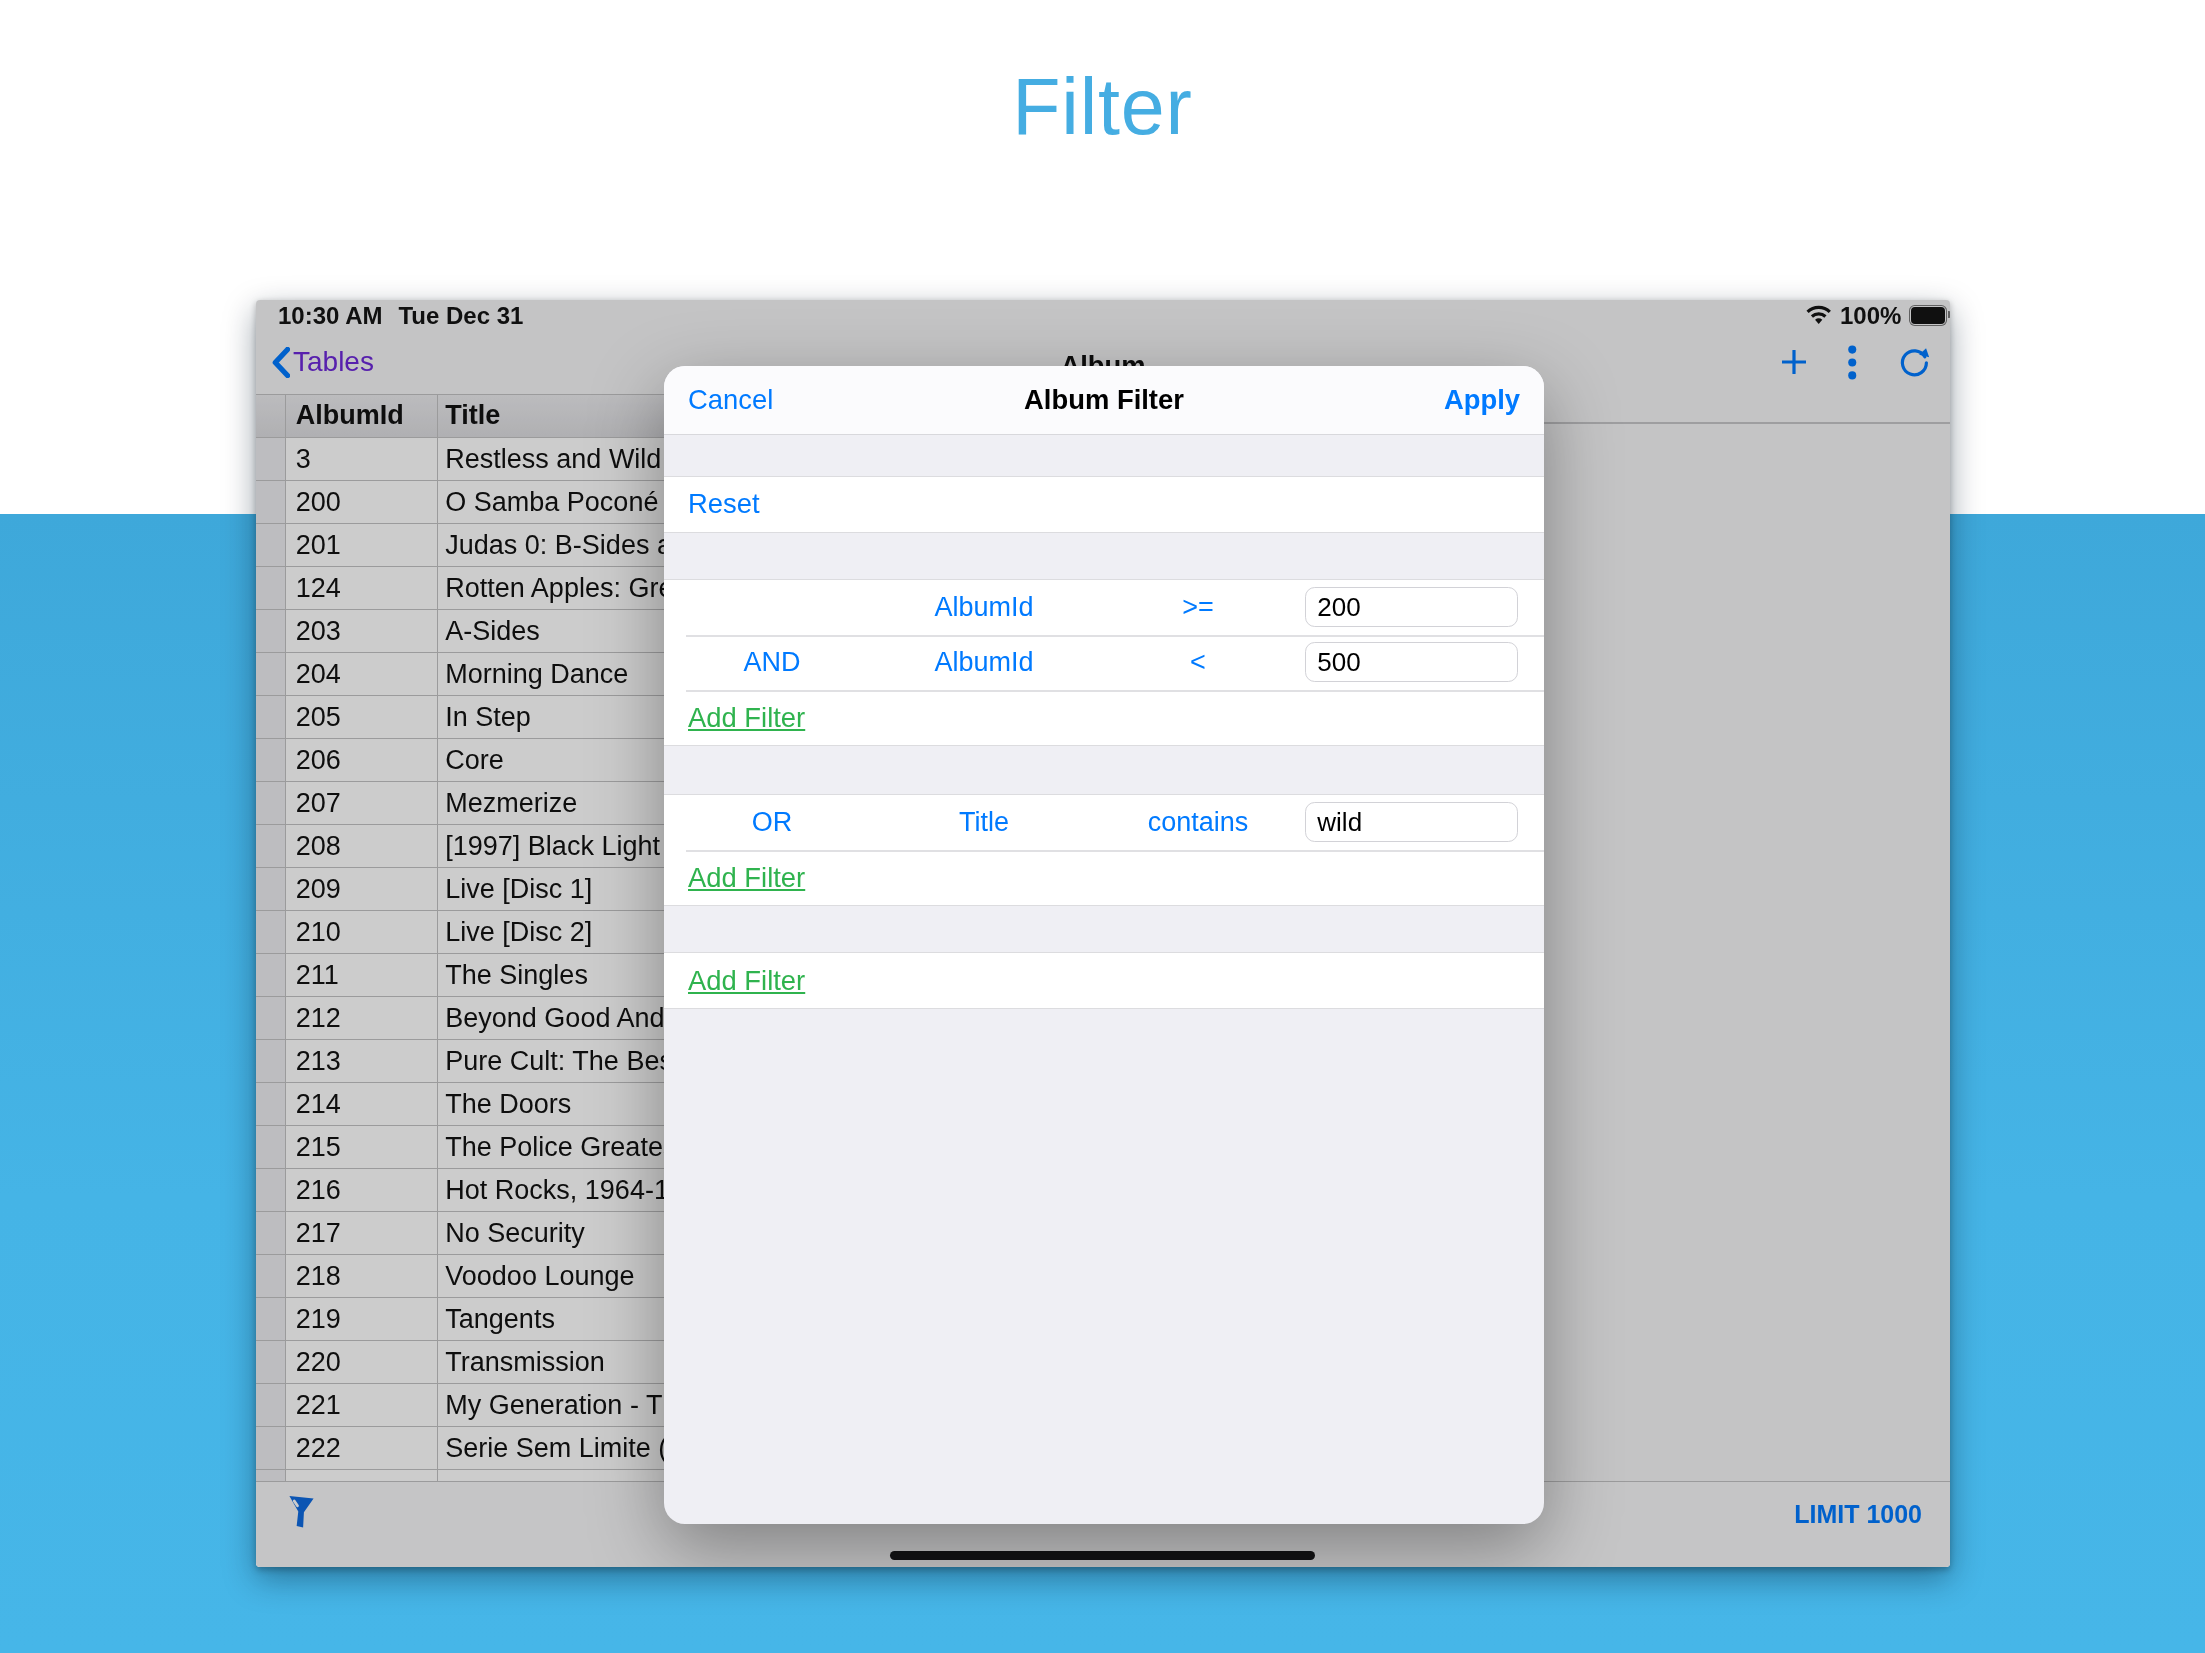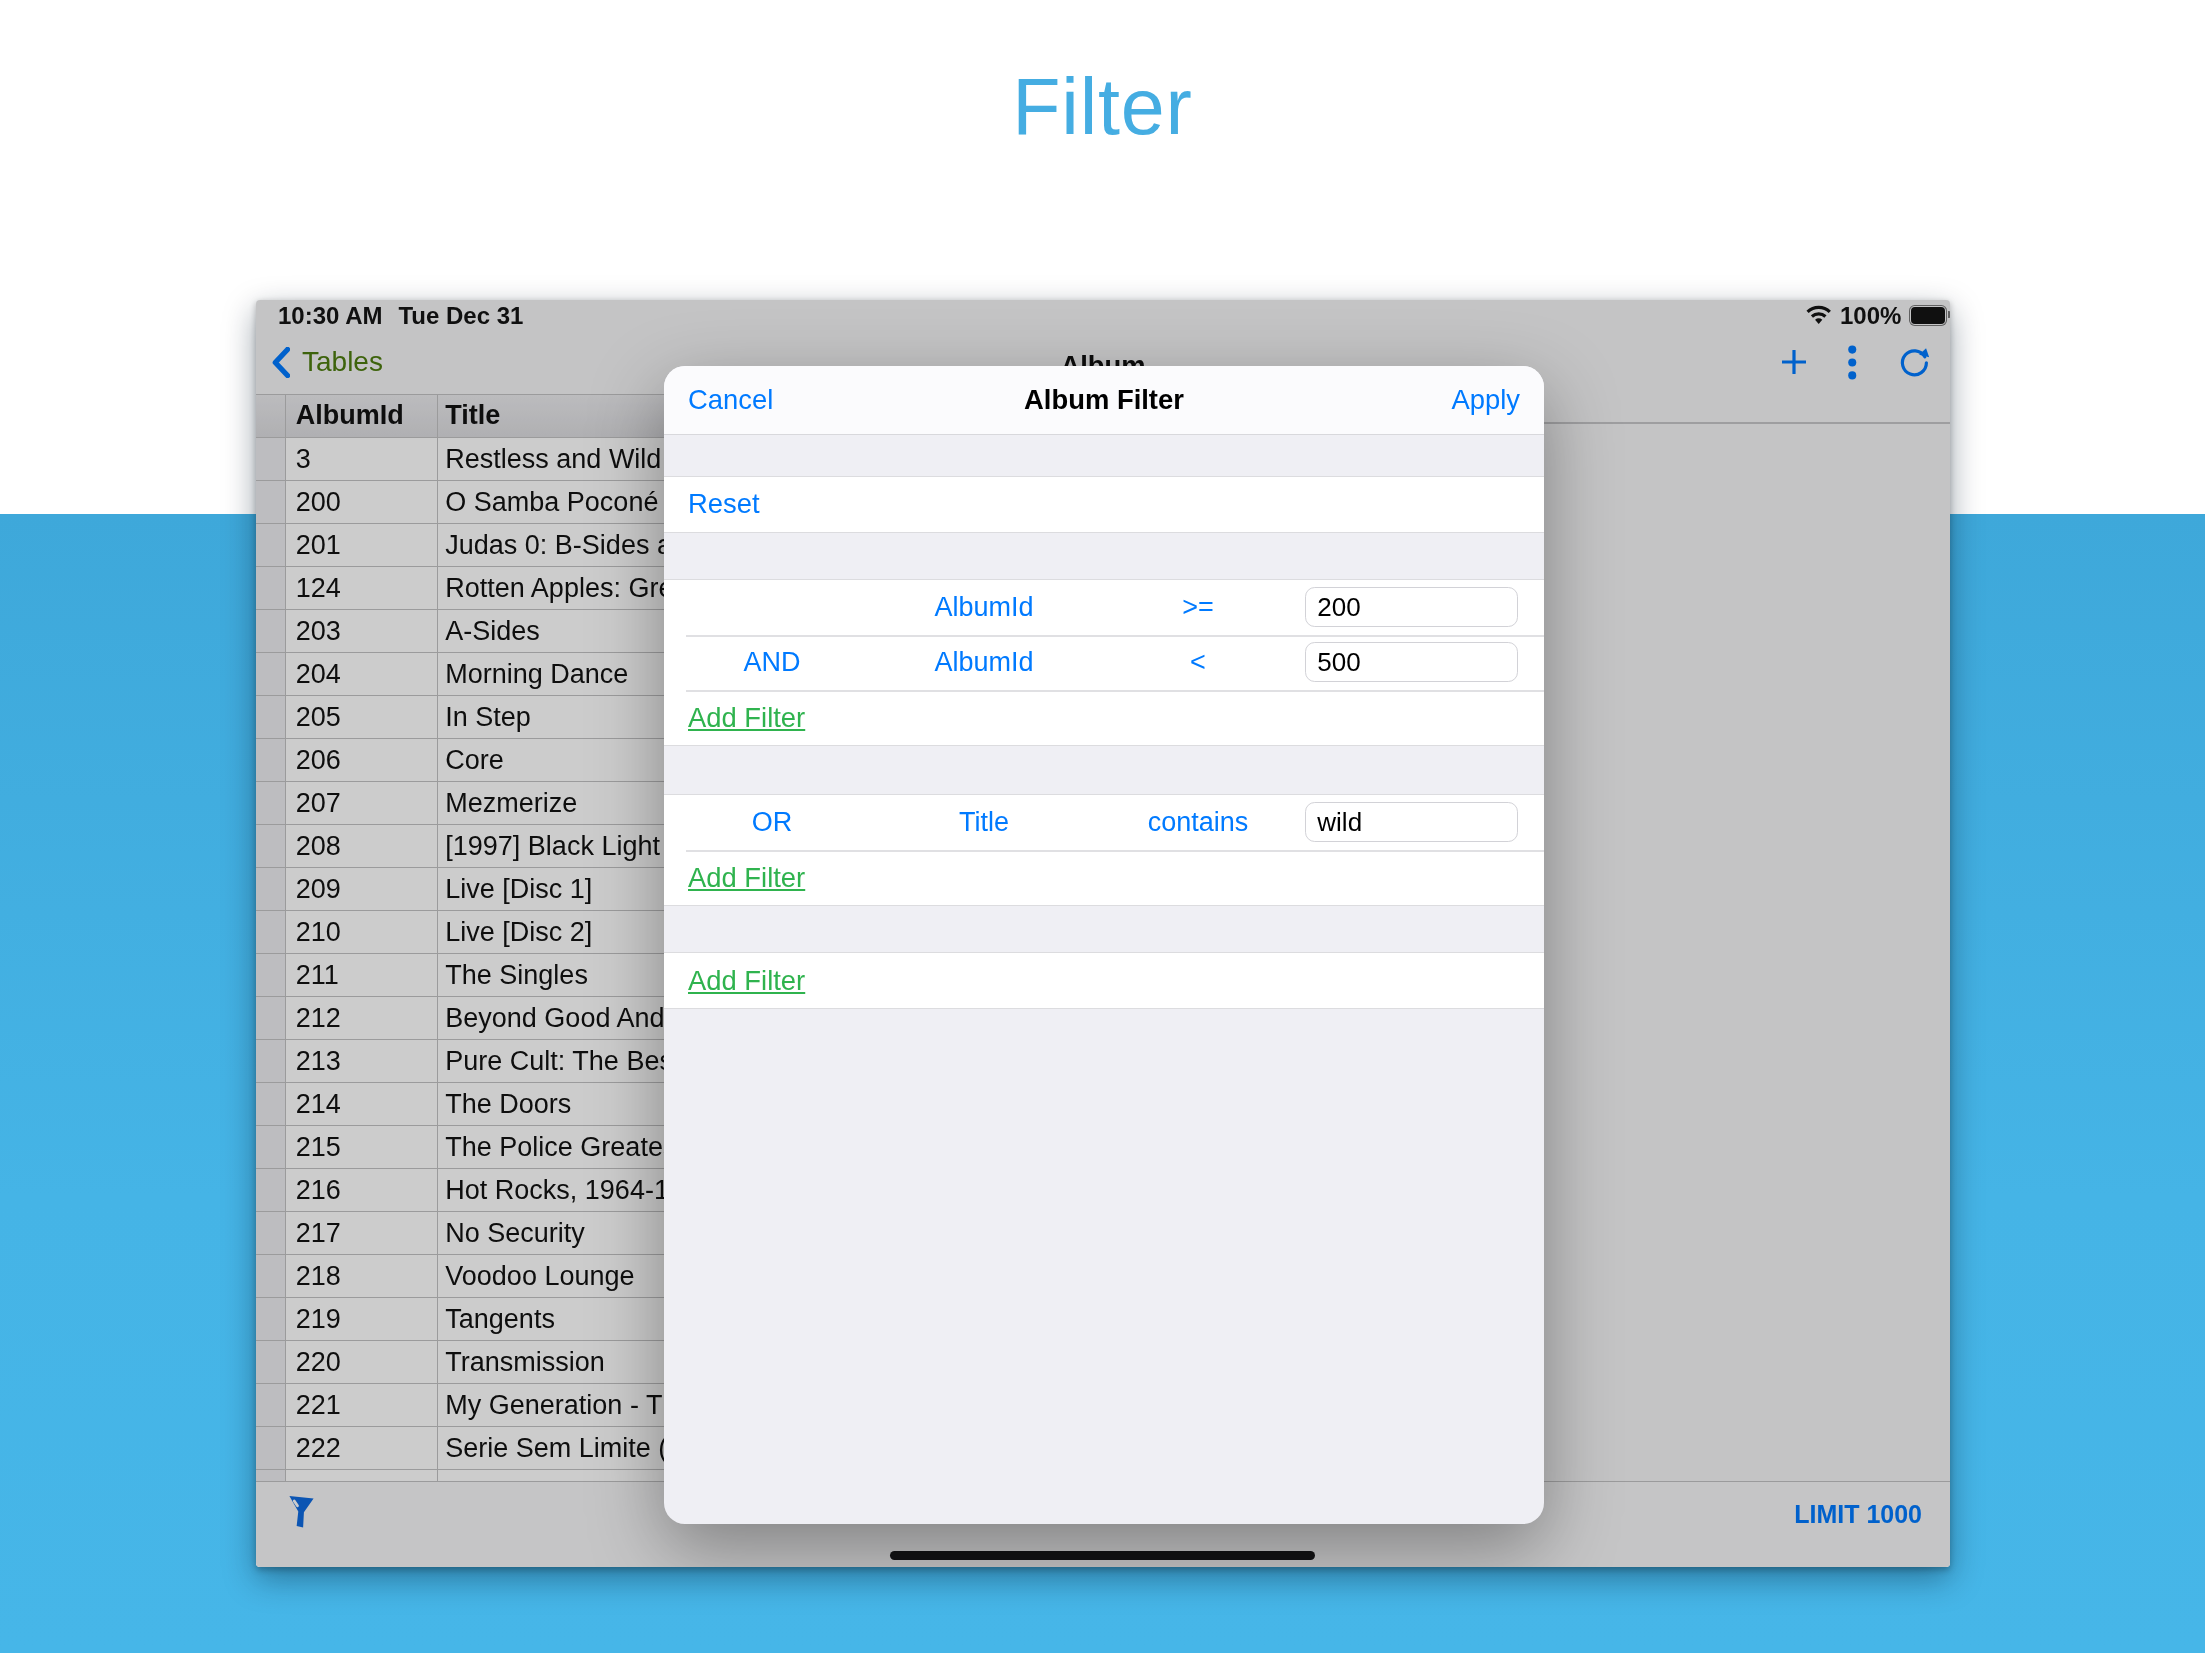--- a/index.html
+++ b/index.html
@@ -26,22 +26,22 @@
   .st-right{position:absolute;right:3px;top:0;height:31px;display:flex;align-items:center;gap:8px;}
   .pct{font-size:24px;font-weight:600;color:#141414;}
   .battery{width:34px;height:17px;border:1.6px solid rgba(20,20,20,.55);border-radius:5.7px;
     background:#141414;background-clip:content-box;padding:0.8px;position:relative;}
   .battery:after{content:"";position:absolute;right:-4.8px;top:4.8px;width:3.2px;height:7.3px;
     background:rgba(20,20,20,.55);border-radius:0 2.4px 2.4px 0;}
 
   
   .navbar{position:absolute;left:0;top:31px;width:100%;height:62px;}
   .nav-hairline{position:absolute;left:0;top:91px;width:100%;height:1.6px;background:#c6c6c8;}
-  .back{position:absolute;left:16px;top:0;height:62px;display:flex;align-items:center;gap:12px;
-    color:#4d7c0f;font-size:28px;}
+  .back{position:absolute;left:16px;top:0;height:62px;display:flex;align-items:center;gap:3px;
+    color:#6d28d9;font-size:28px;}
   .nav-title{position:absolute;left:0;top:0;width:100%;height:62px;text-align:center;
     line-height:70px;font-size:27.4px;font-weight:600;color:#101010;}
   .nav-actions{position:absolute;right:20px;top:0;height:62px;display:flex;align-items:center;gap:39px;}
 
   
   .tbl{position:absolute;left:0;top:94px;width:928px;height:1087px;overflow:hidden;
     border-top:1.6px solid #c2c2c4;}
   .trow,.thead{display:flex;width:928px;}
   .thead{height:43px;background:linear-gradient(#ebebee,#dcdcdf);}
   .trow{height:43px;}
@@ -68,21 +68,21 @@
 
   
   .modal{position:absolute;left:408px;top:66px;width:880px;height:1158px;z-index:10;
     background:#efeff4;border-radius:21px;overflow:hidden;
     box-shadow:0 24px 73px rgba(0,0,0,.35);}
   .m-header{height:69px;background:#fbfbfd;border-bottom:1.6px solid #d8d8dc;position:relative;
     box-sizing:border-box;}
   .m-cancel{position:absolute;left:24px;top:0;line-height:68px;font-size:27.4px;color:#007aff;}
   .m-title{position:absolute;left:0;top:0;width:100%;text-align:center;line-height:68px;
     font-size:27.4px;font-weight:600;color:#000;}
-  .m-apply{position:absolute;right:24px;top:0;line-height:68px;font-size:27.4px;font-weight:400;color:#007aff;}
+  .m-apply{position:absolute;right:24px;top:0;line-height:68px;font-size:27.4px;font-weight:700;color:#007aff;}
   .spacer-51{height:41px;}.spacer-57{height:46px;}.spacer-60{height:48px;}
   .wrow{background:#fff;border-top:1.6px solid #dcdcdf;border-bottom:1.6px solid #dcdcdf;box-sizing:border-box;}
   .reset-row{height:57px;position:relative;}
   .reset-label{position:absolute;left:24px;top:0;line-height:53px;font-size:27.4px;color:#007aff;}
   .group{background:#fff;border-top:1.6px solid #dcdcdf;border-bottom:1.6px solid #dcdcdf;}
   .frow{height:55px;position:relative;}
   .rows .frow + .frow:before, .rows + .addrow:before{content:"";position:absolute;left:22px;right:0;
     top:0;height:1.6px;background:#e0e0e3;}
   .flabel{position:absolute;top:0;line-height:55px;font-size:27px;color:#007aff;transform:translateX(-50%);white-space:nowrap;}
   .pos-logic{left:108px;}.pos-field{left:320px;}.pos-op{left:534px;}

